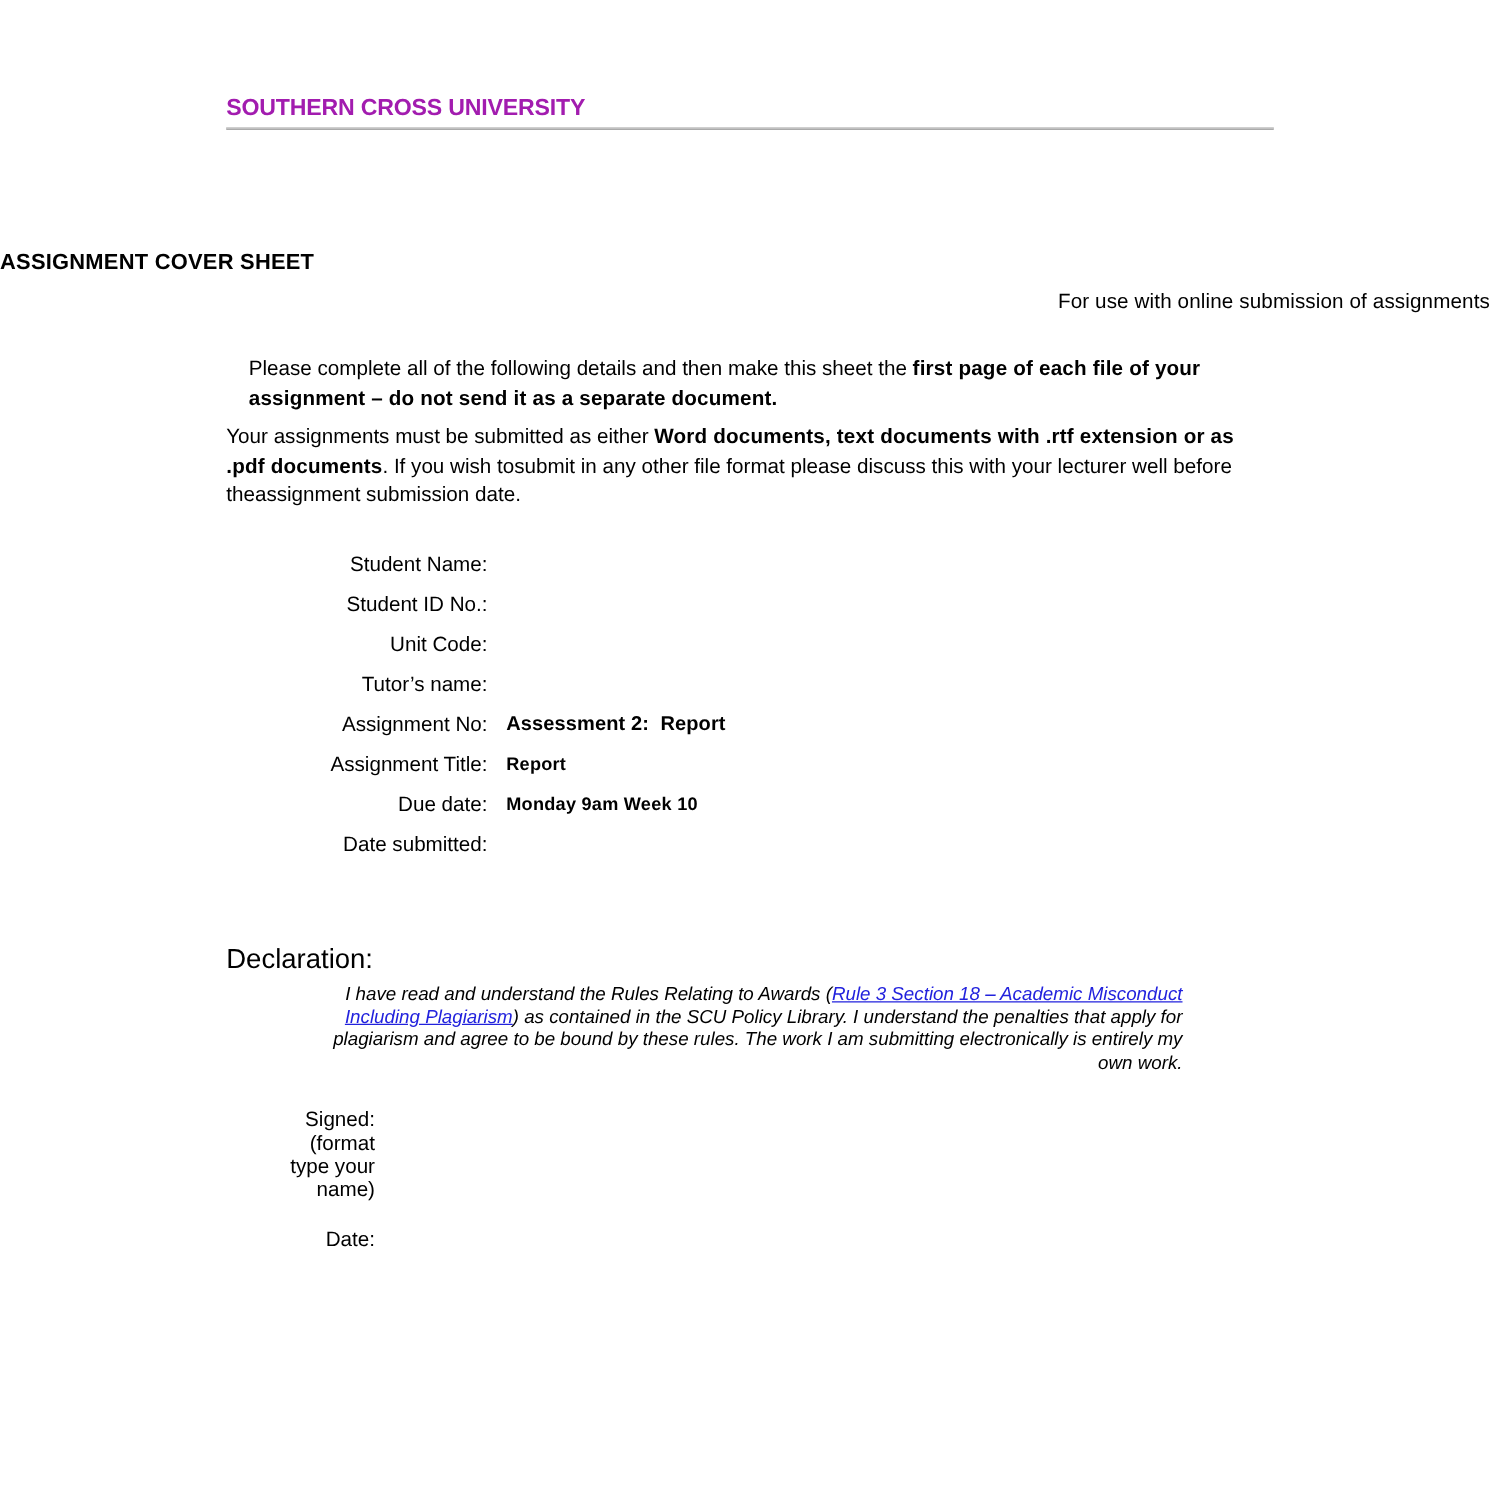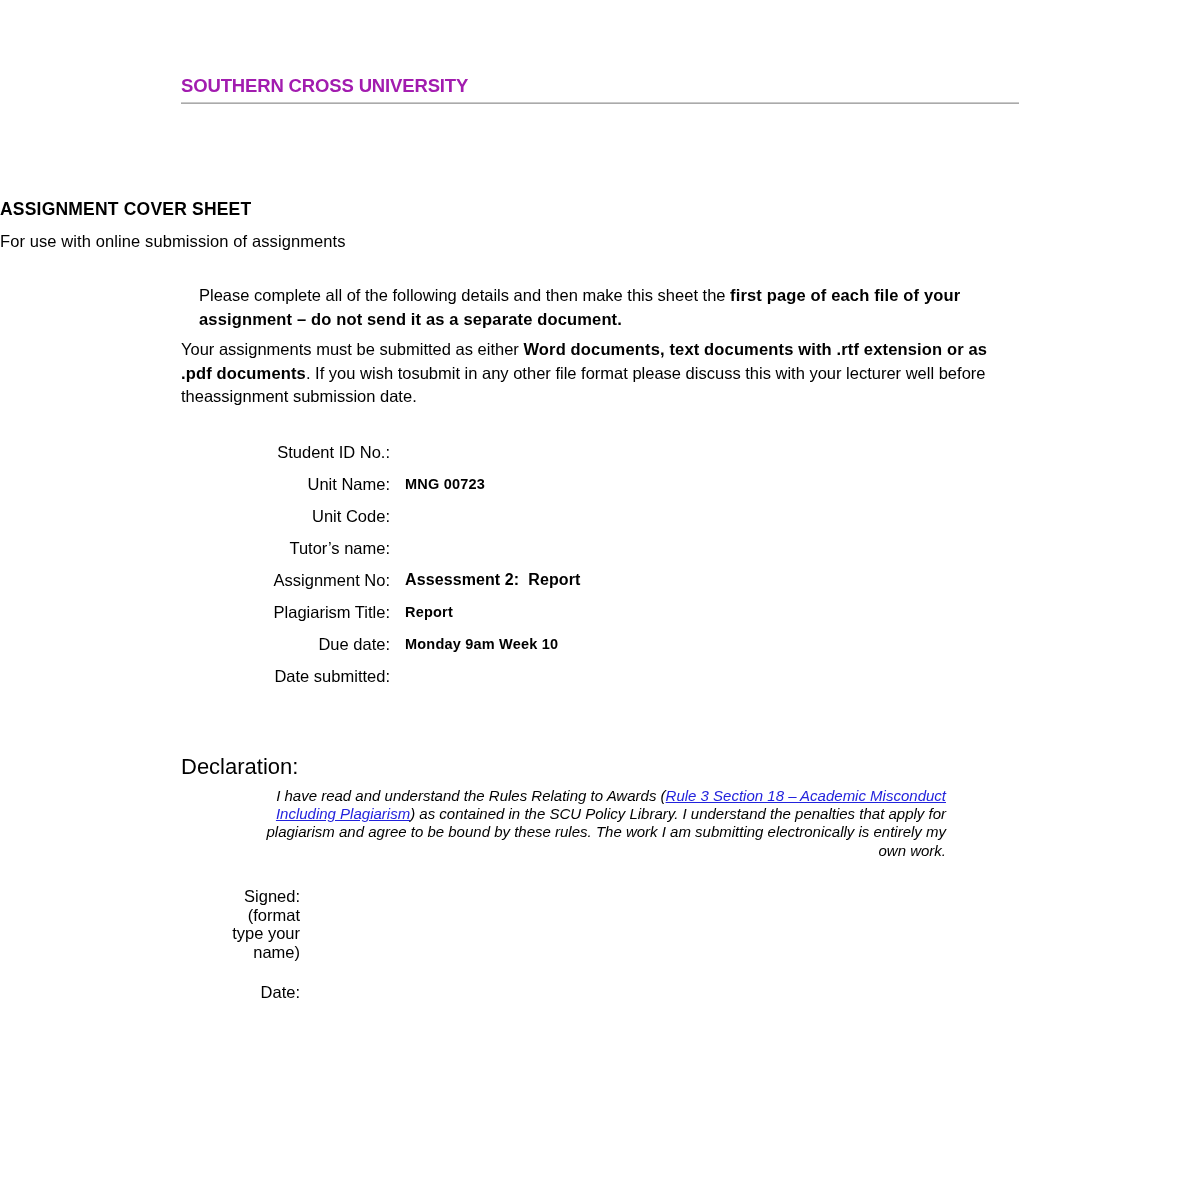--- a/index.html
+++ b/index.html
@@ -56,21 +56,21 @@
     text-align: left;
     font-size: 17.5px;
     font-weight: bold;
     letter-spacing: 0.2px;
   }
   .doc-subtitle {
     position: absolute;
     left: 0;
     top: 232px;
     width: 1192px;
-    text-align: left;
+    text-align: right;
     font-size: 16.5px;
     font-weight: normal;
     letter-spacing: 0.1px;
   }
 
   
   .para {
     position: absolute;
     left: 181px;
     width: 822px;
@@ -180,48 +180,48 @@
   <div class="para para-1">
     <span>Please complete all of the following details and then make this sheet the </span><b>first page of each file of your assignment – do not send it as a separate document.</b>
   </div>
 
   <div class="para para-2">
     <span>Your assignments must be submitted as either </span><b>Word documents, text documents with .rtf extension or as .pdf documents</b><span>. If you wish tosubmit in any other file format please discuss this with your lecturer well before theassignment submission date.</span>
   </div>
 
   <div class="fields">
 
+    <div class="field-row">
+      <div class="field-label">Student Name:</div>
+      <div class="field-value"></div>
+    </div>
 
     <div class="field-row">
       <div class="field-label">Student ID No.:</div>
       <div class="field-value"></div>
     </div>
 
-    <div class="field-row">
-      <div class="field-label">Unit Name:</div>
-      <div class="field-value">MNG 00723</div>
-    </div>
 
     <div class="field-row">
       <div class="field-label">Unit Code:</div>
       <div class="field-value"></div>
     </div>
 
     <div class="field-row">
       <div class="field-label">Tutor’s name:</div>
       <div class="field-value"></div>
     </div>
 
     <div class="field-row">
       <div class="field-label">Assignment No:</div>
       <div class="field-value lg">Assessment 2:  Report</div>
     </div>
 
     <div class="field-row">
-      <div class="field-label">Plagiarism Title:</div>
+      <div class="field-label">Assignment Title:</div>
       <div class="field-value">Report</div>
     </div>
 
     <div class="field-row">
       <div class="field-label">Due date:</div>
       <div class="field-value">Monday 9am Week 10</div>
     </div>
 
     <div class="field-row">
       <div class="field-label">Date submitted:</div>

